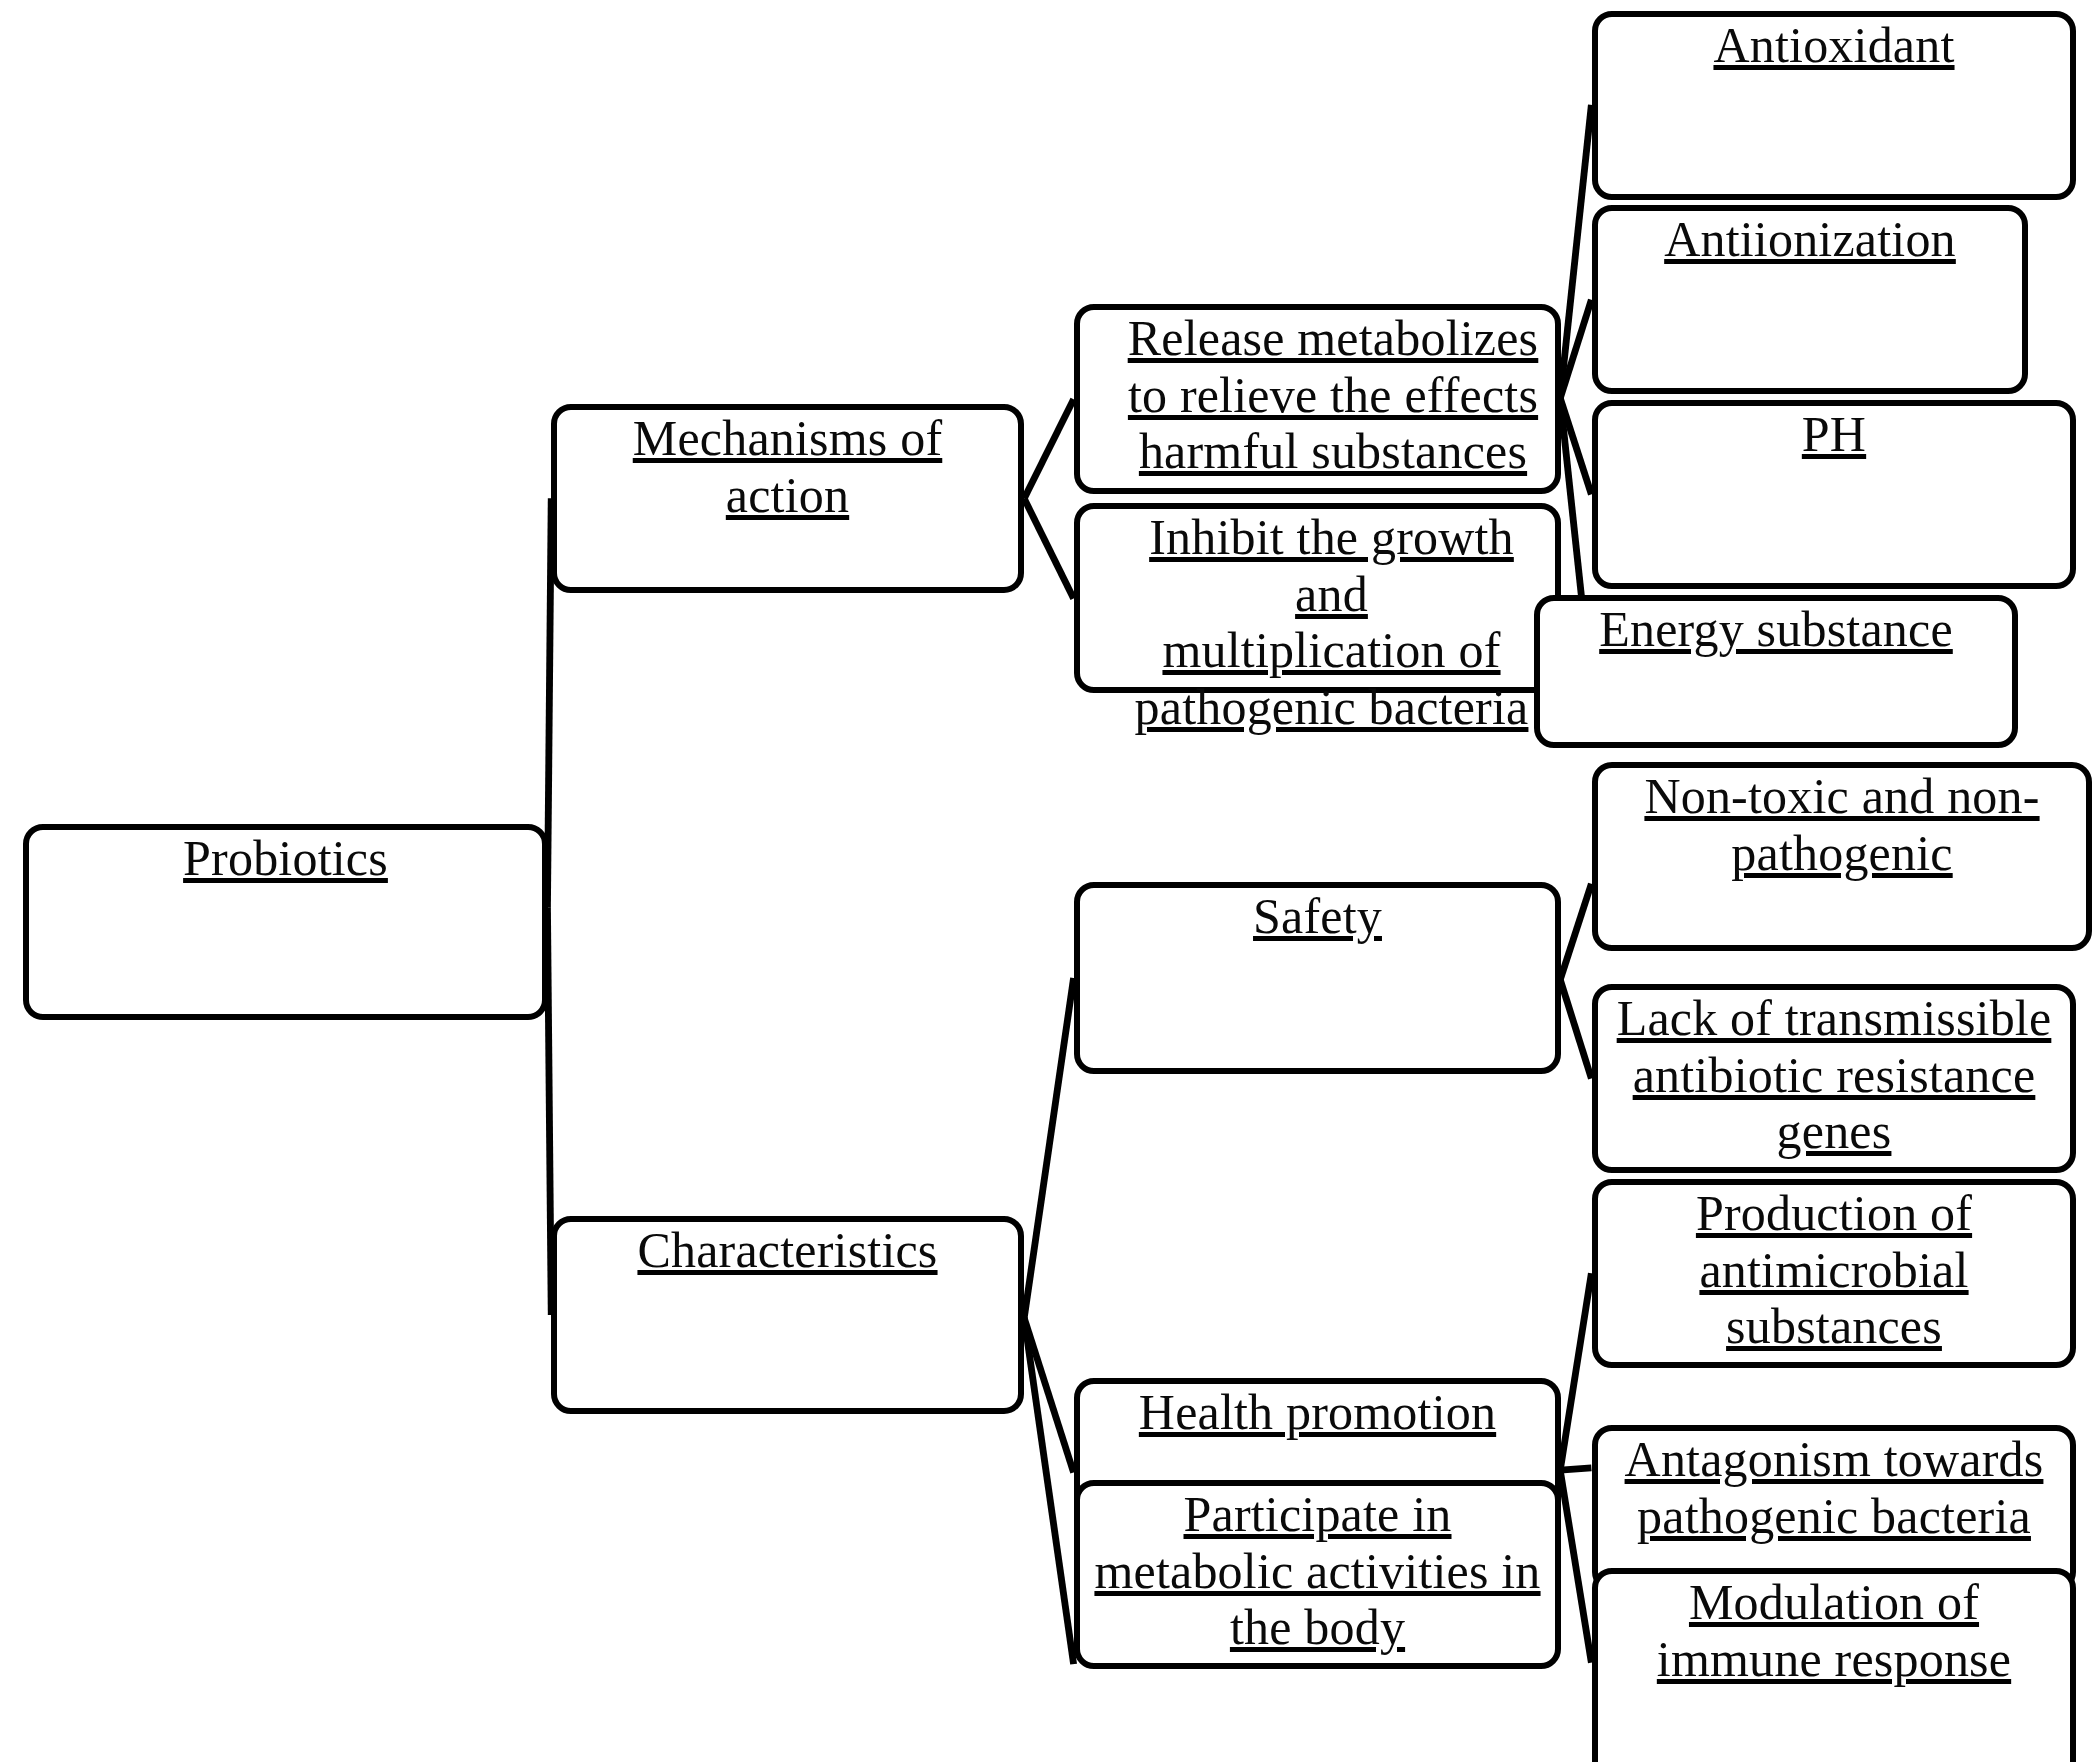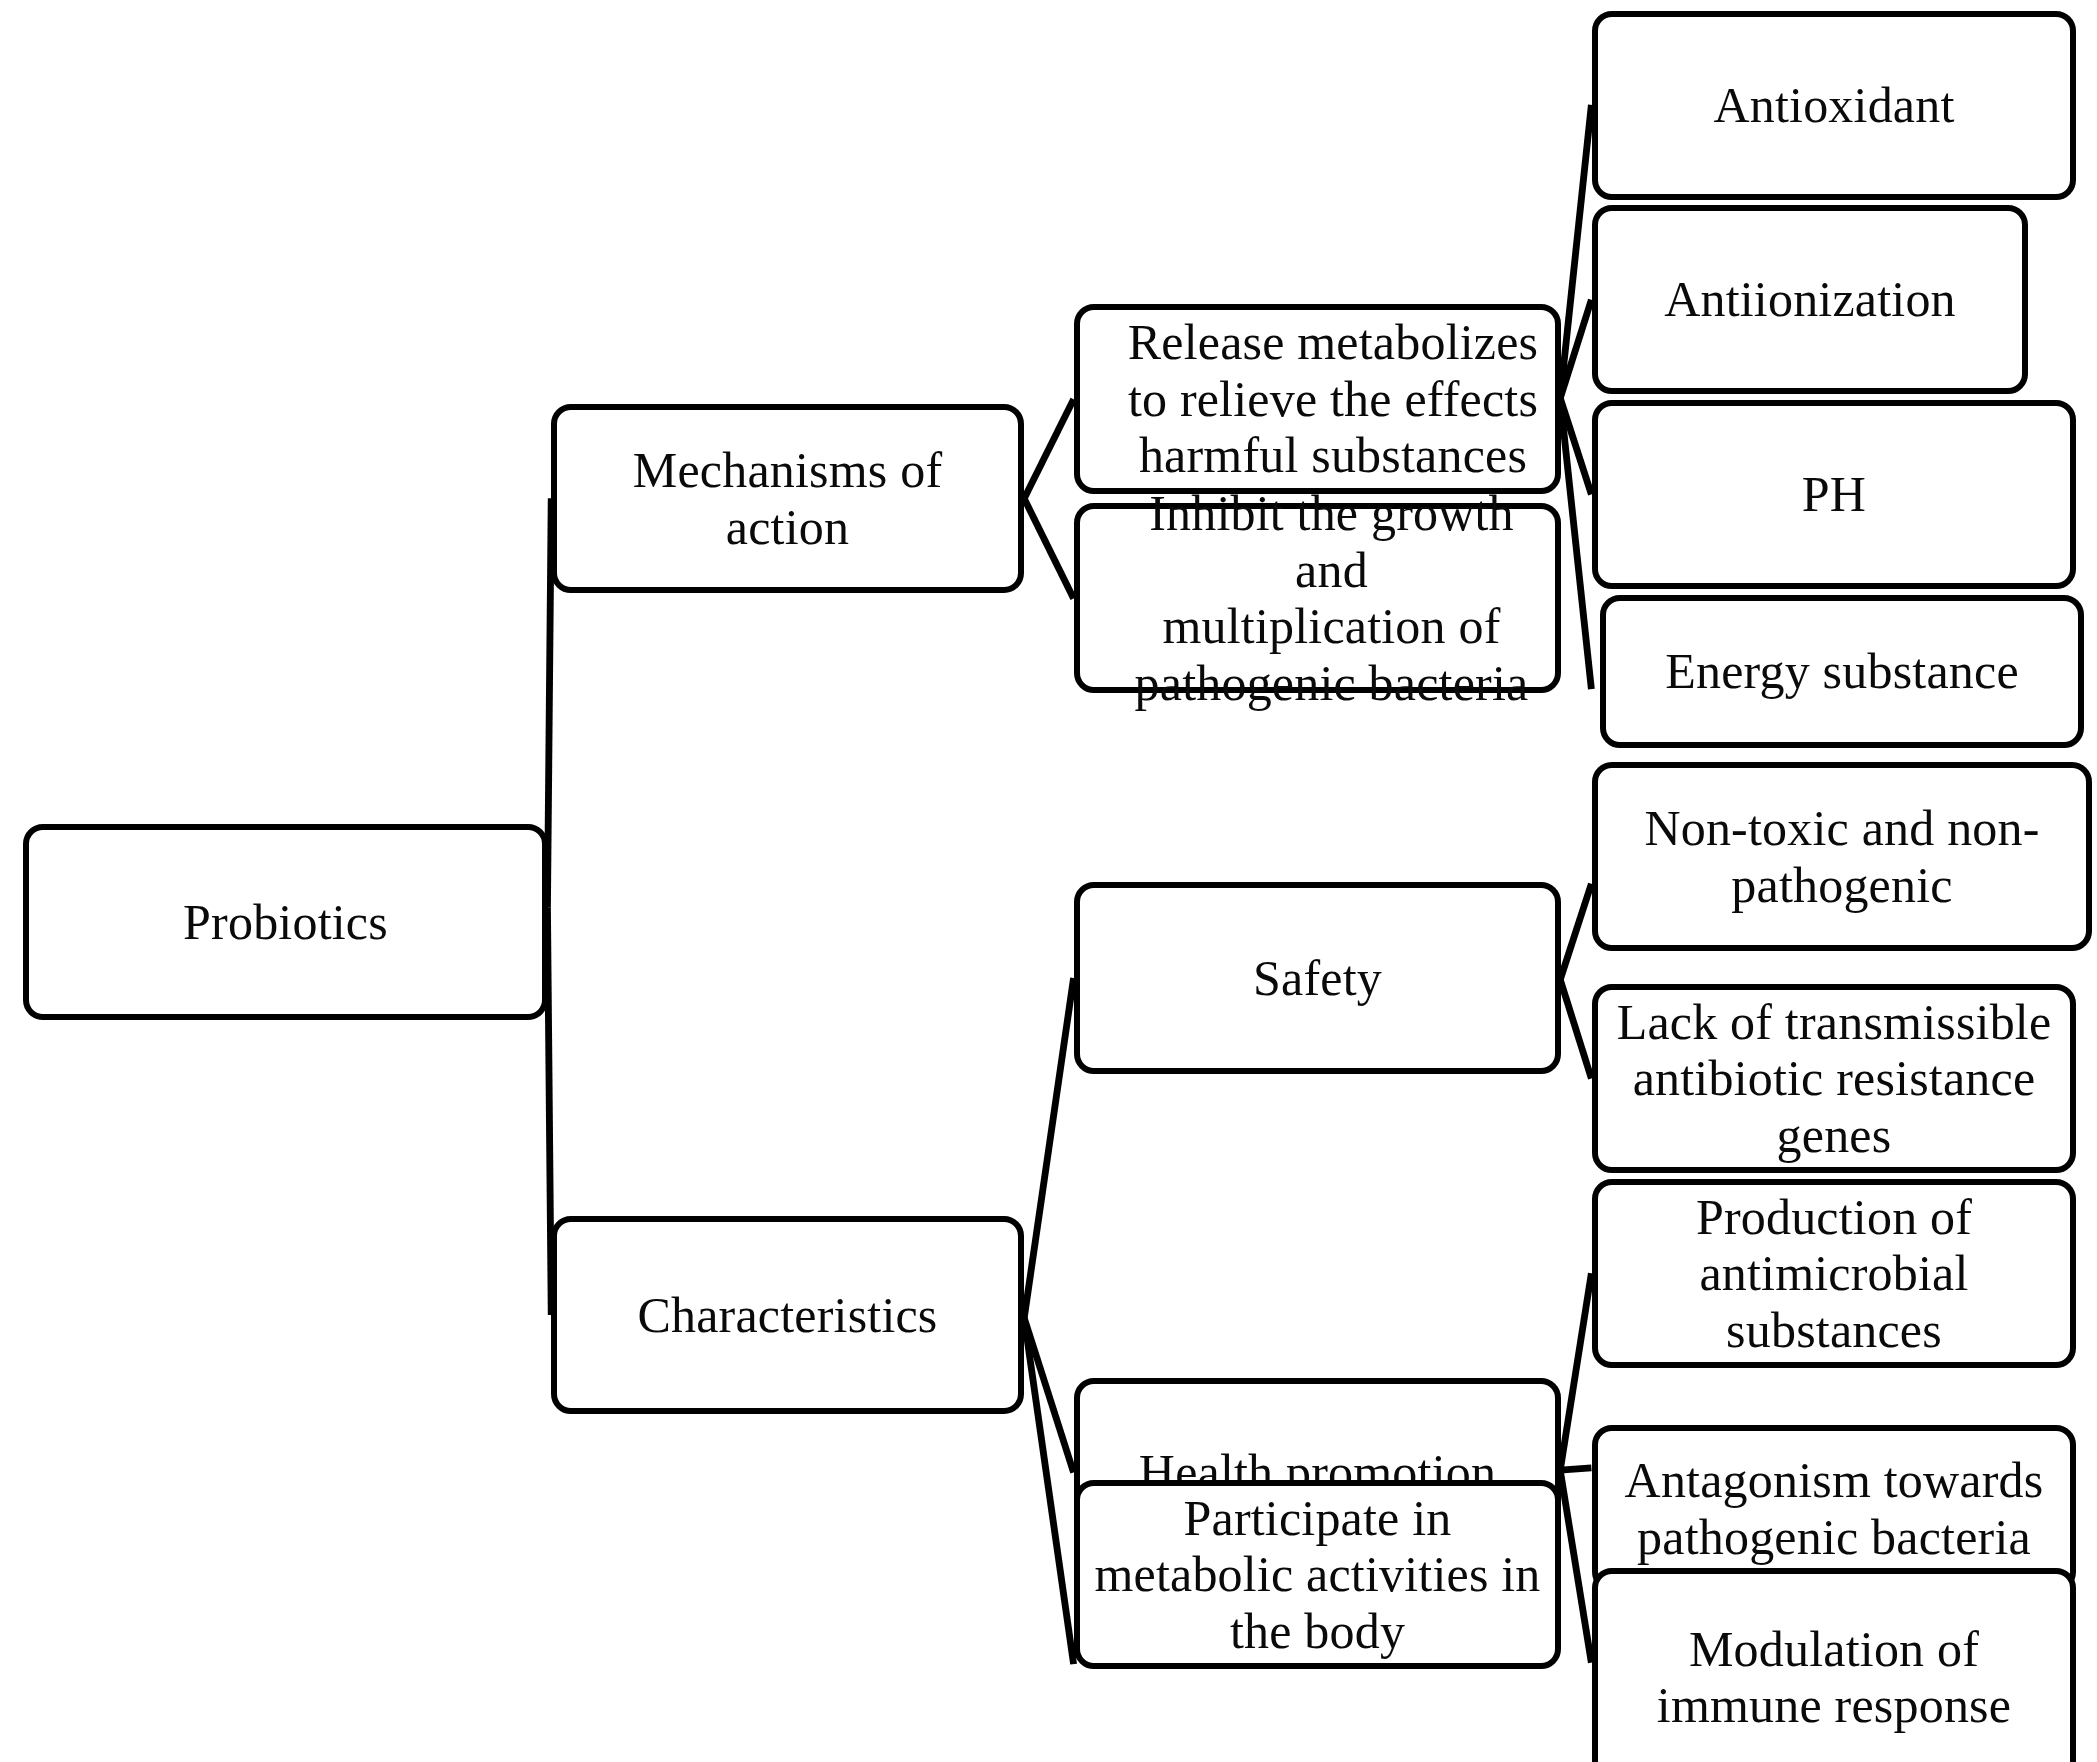--- a/index.html
+++ b/index.html
@@ -30,23 +30,24 @@
     fill: none;
     stroke-linecap: butt;
   }
   .node-box {
     position: absolute;
     box-sizing: border-box;
     border: 6.8px solid #000000;
     border-radius: 20px;
     background: #ffffff;
     display: flex;
-    align-items: center;
+    align-items: flex-start;
     justify-content: center;
     text-align: center;
+    text-decoration: underline;
   }
   .node-label {
     display: block;
     width: 100%;
     padding: 0 10.6px;
     box-sizing: border-box;
     color: #0a0a0a;
     font-family: "Liberation Serif", "DejaVu Serif", serif;
     font-weight: 400;
     font-size: 50px;
@@ -112,21 +113,21 @@
       </div>
       <div class="node-box" style="left: 1592px; top: 10.6px; width: 484px; height: 189px;">
         <span class="node-label">Antioxidant</span>
       </div>
       <div class="node-box" style="left: 1592px; top: 205px; width: 436px; height: 189px;">
         <span class="node-label">Antiionization</span>
       </div>
       <div class="node-box" style="left: 1592px; top: 400px; width: 484px; height: 189px;">
         <span class="node-label">PH</span>
       </div>
-      <div class="node-box" style="left: 1600px; top: 595px; width: 484px; height: 153px;">
+      <div class="node-box" style="left: 1534px; top: 595px; width: 484px; height: 153px;">
         <span class="node-label">Energy substance</span>
       </div>
       <div class="node-box" style="left: 1592px; top: 762px; width: 500px; height: 189px;">
         <span class="node-label">Non-toxic and non-
 pathogenic</span>
       </div>
       <div class="node-box" style="left: 1592px; top: 984px; width: 484px; height: 189px;">
         <span class="node-label">Lack of transmissible
 antibiotic resistance
 genes</span>

